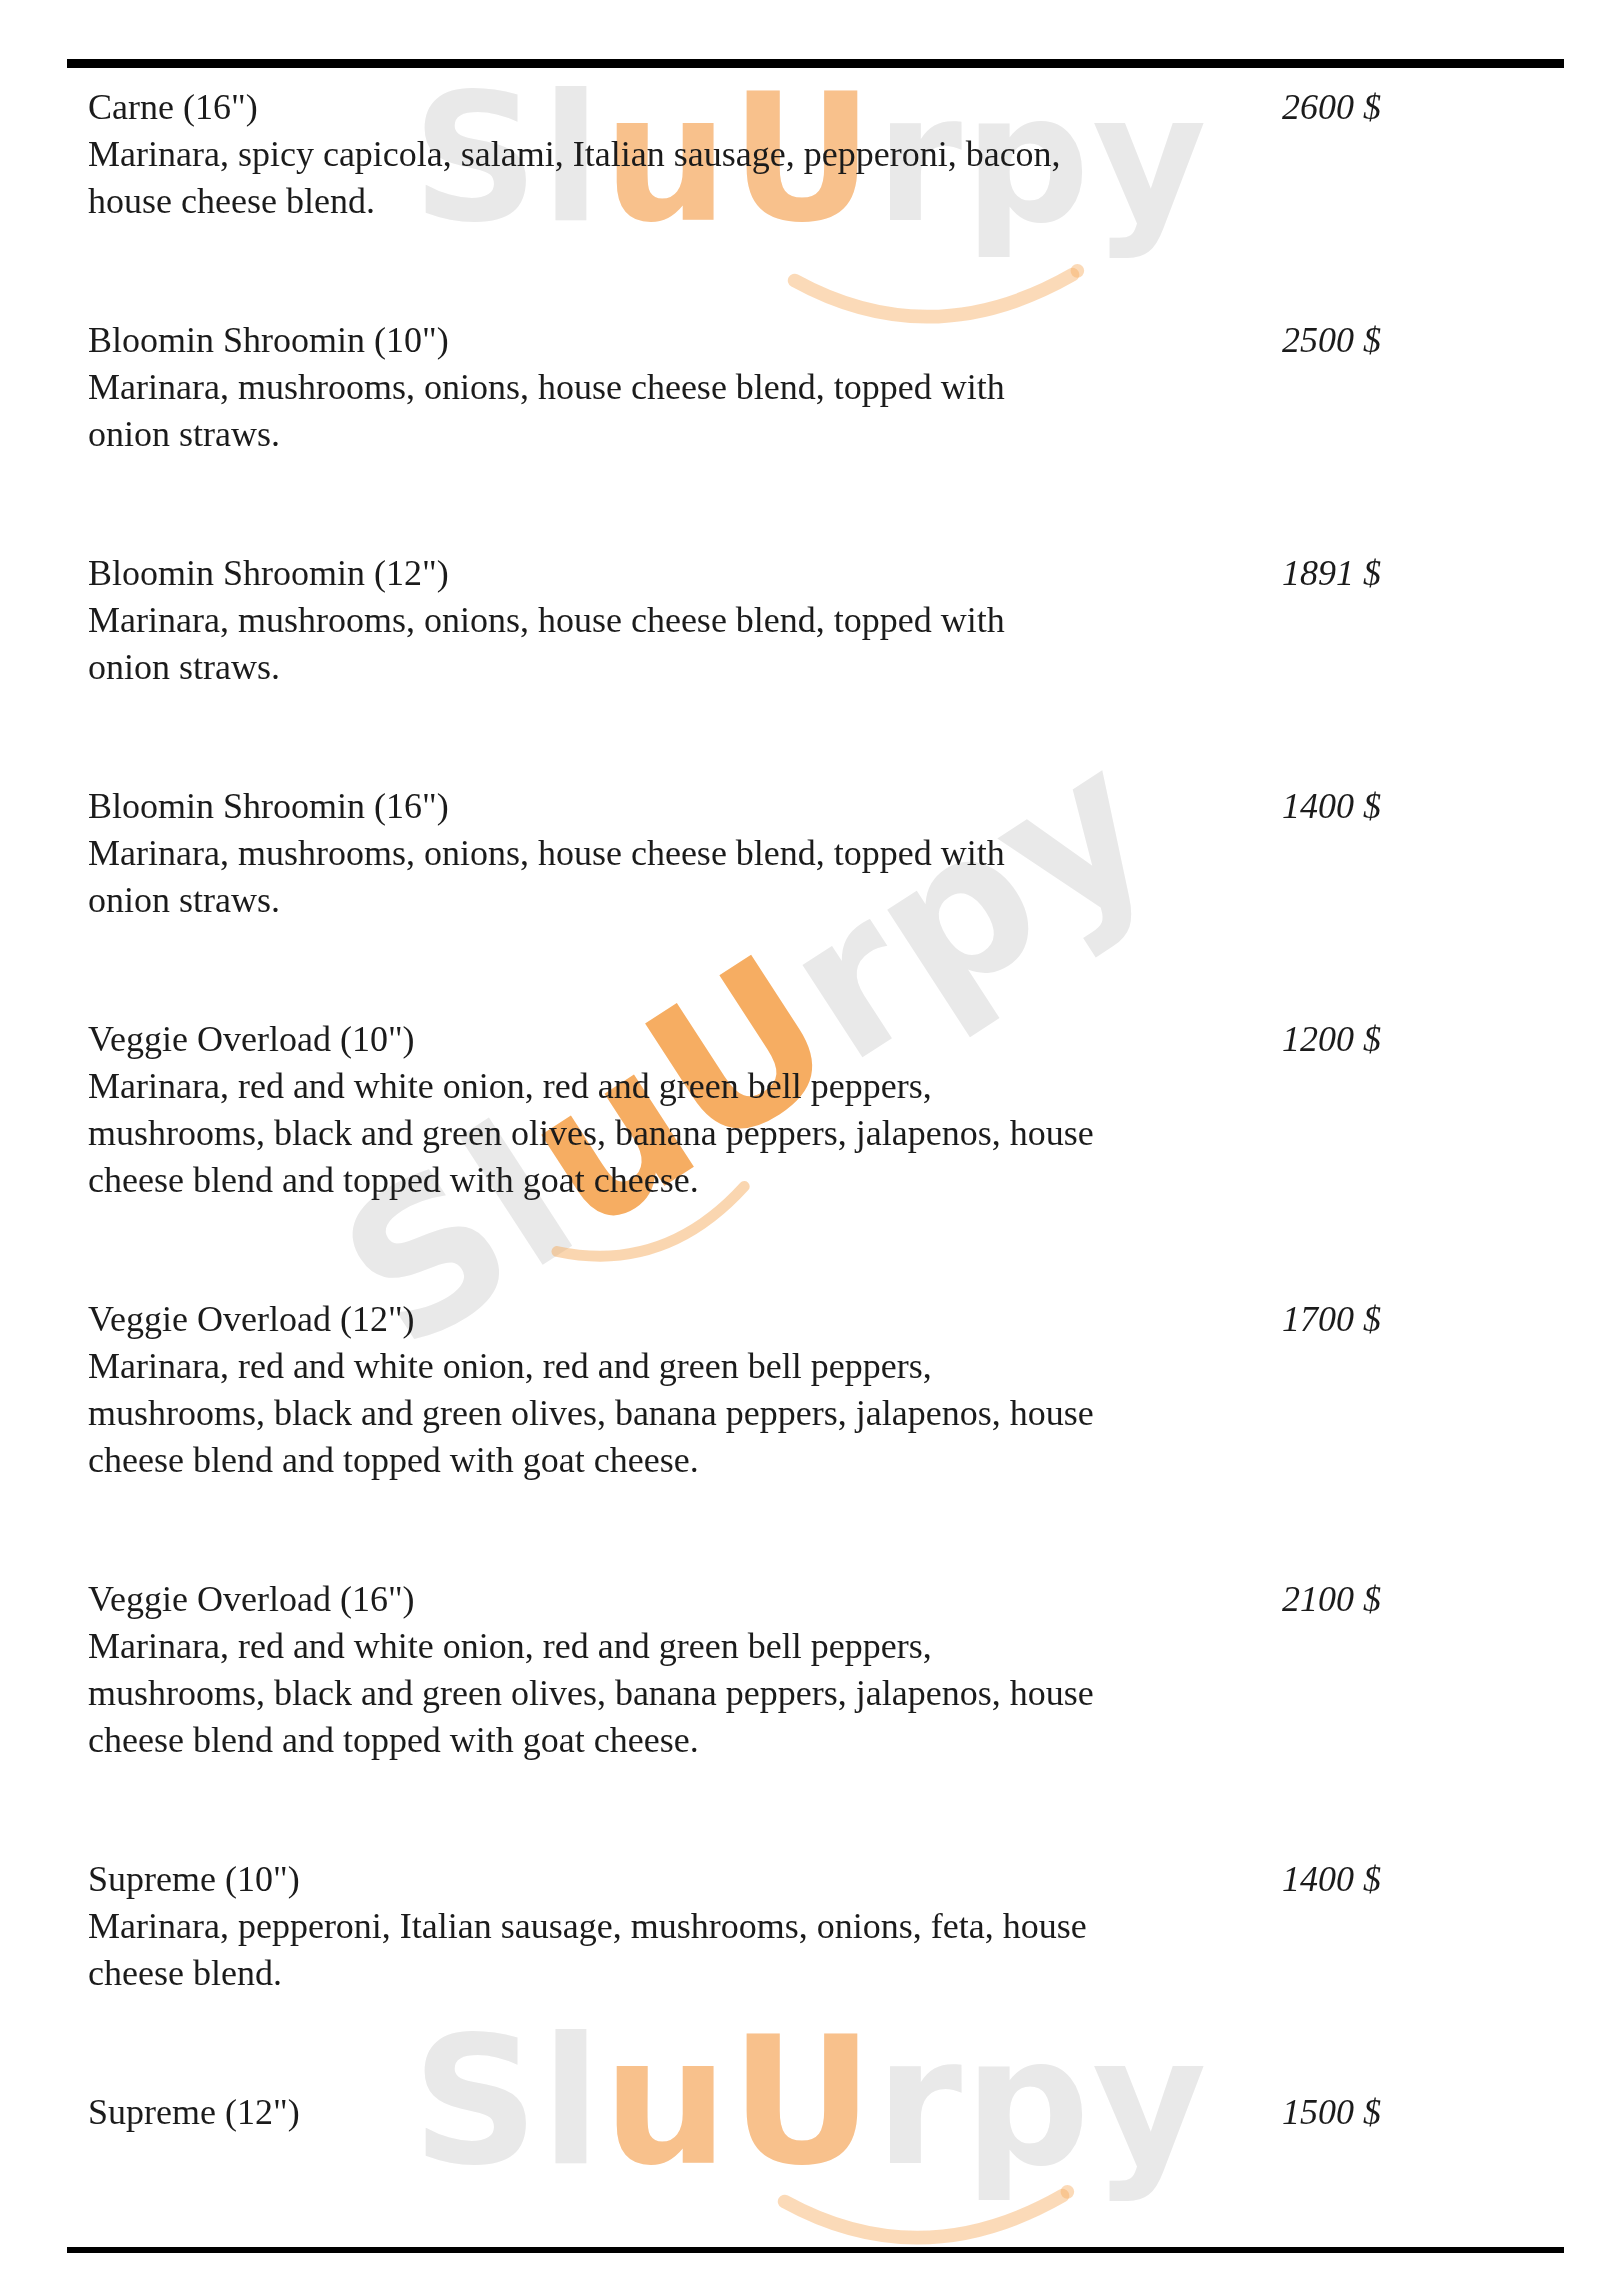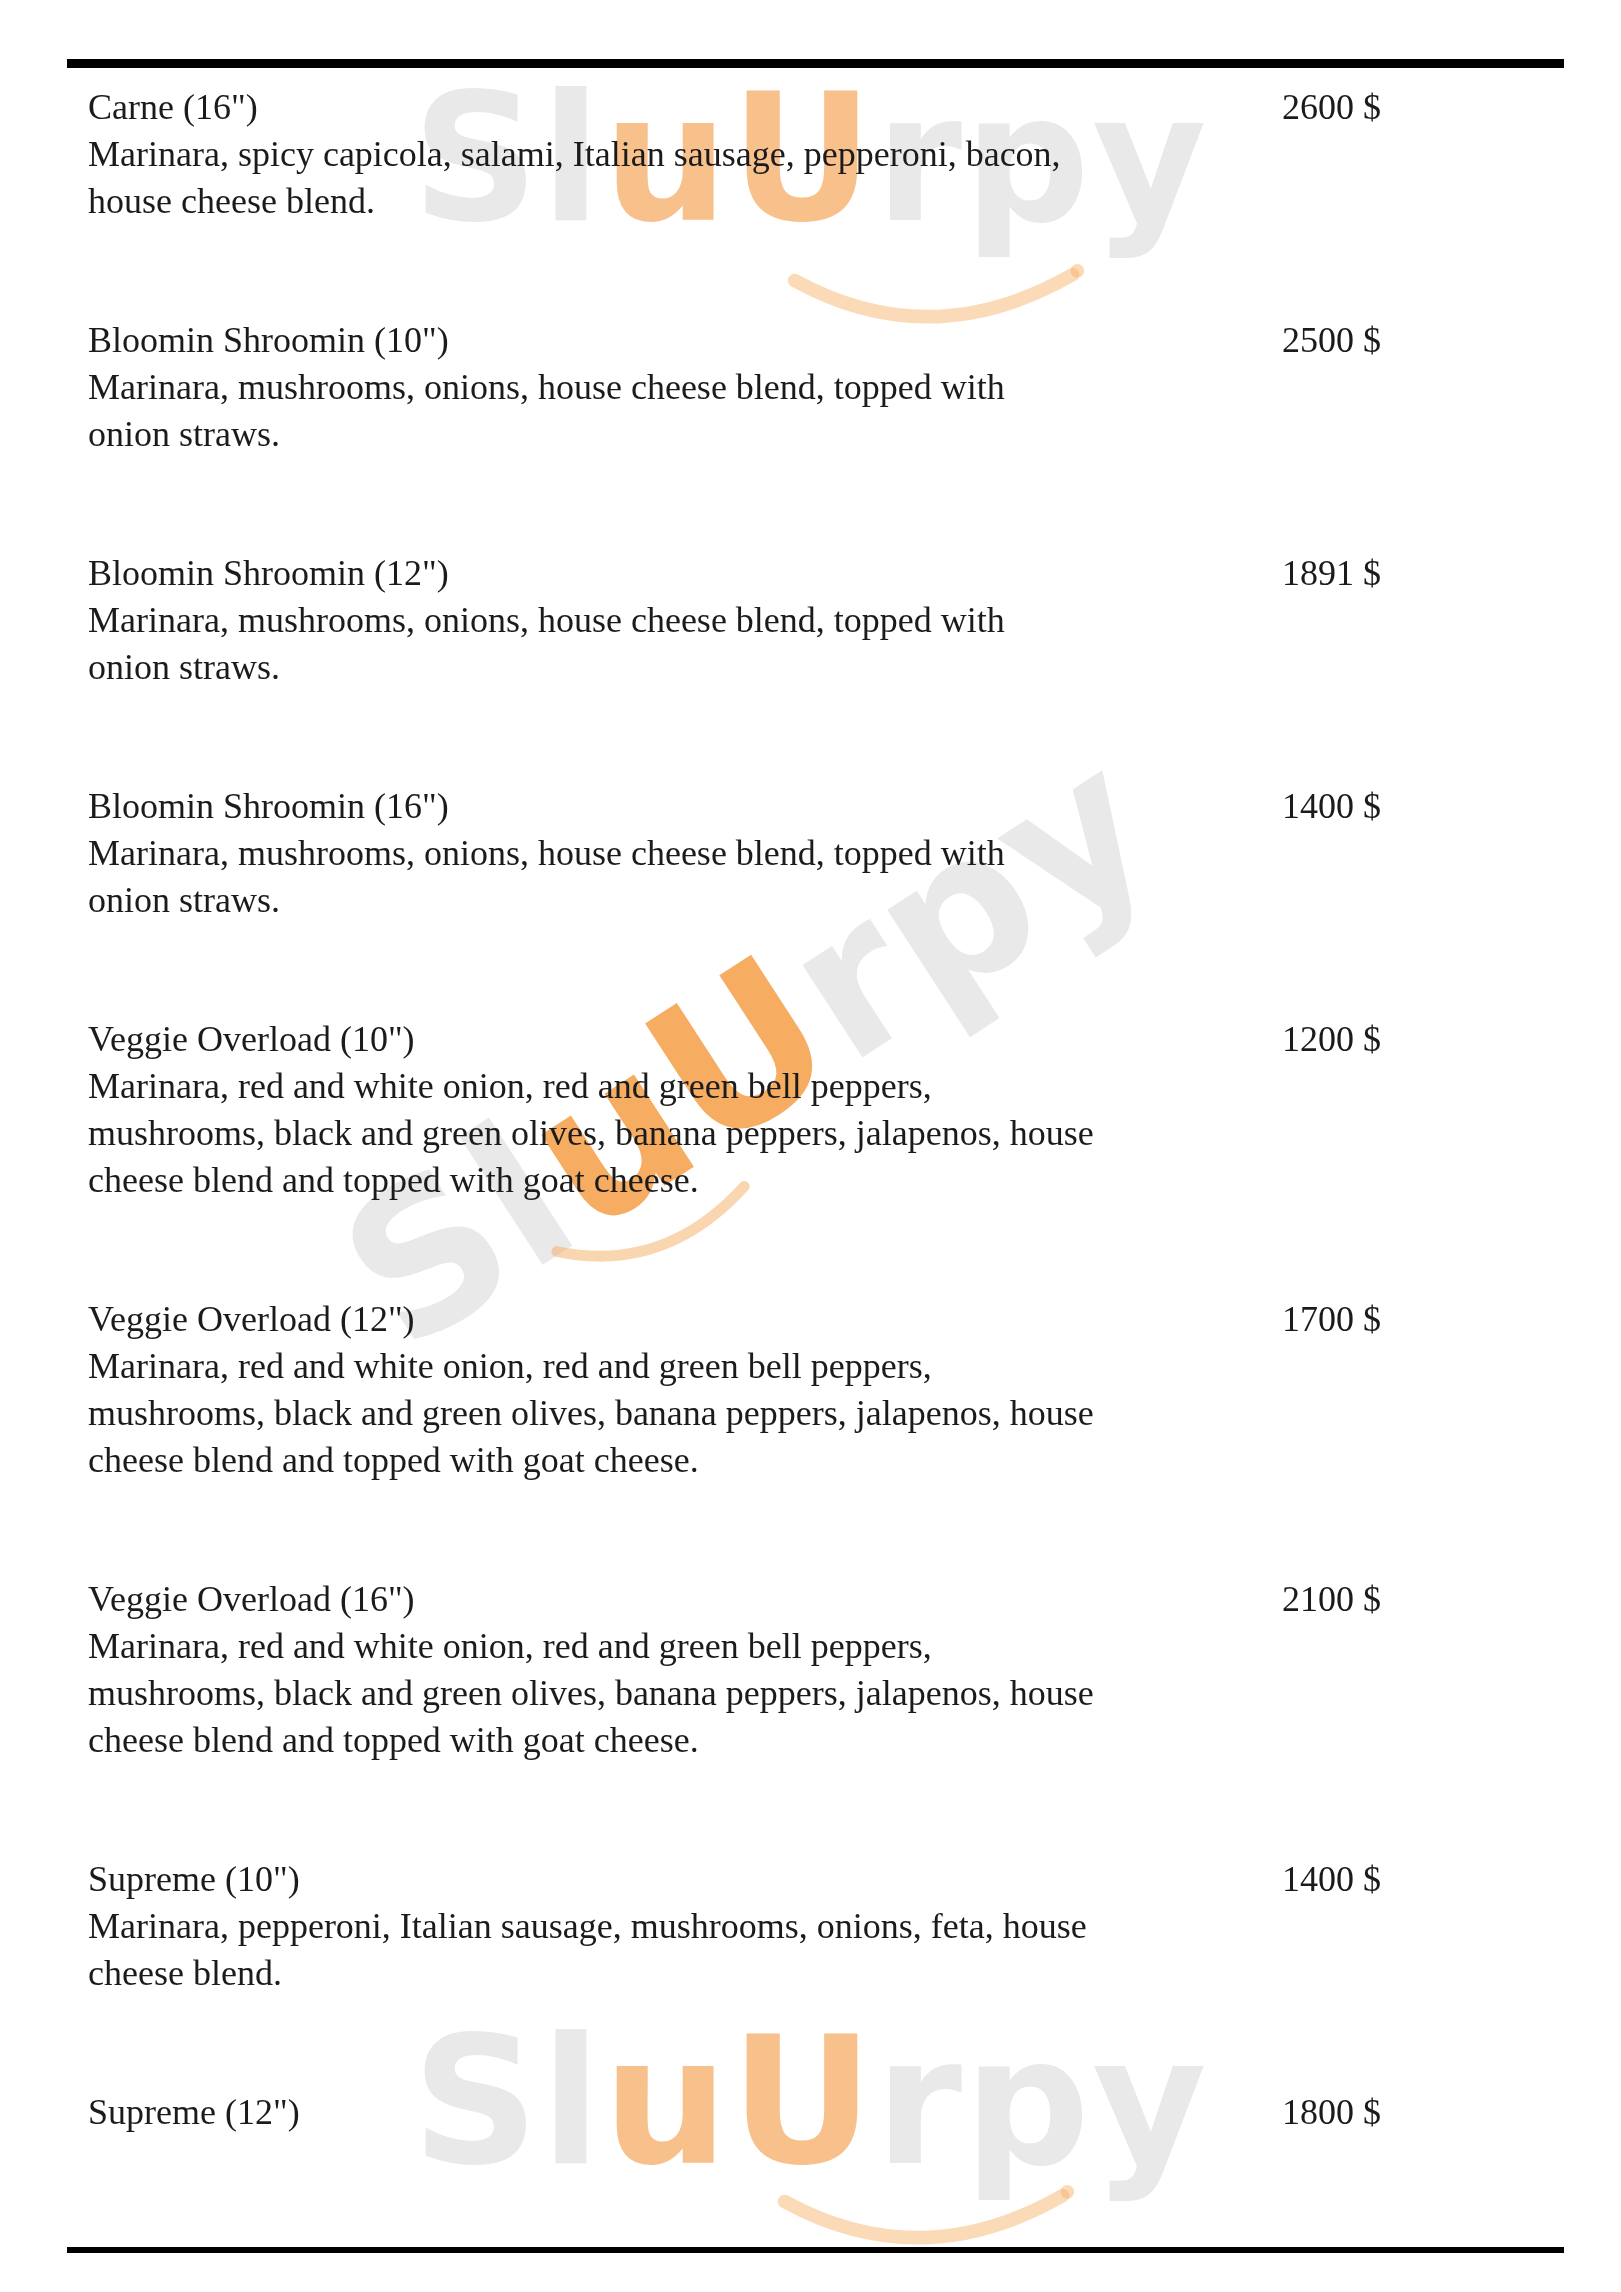--- a/index.html
+++ b/index.html
@@ -23,21 +23,21 @@
   .content {
     position: absolute;
     left: 88px;
     top: 84px;
     width: 1480px;
     z-index: 2;
   }
   .item { margin-bottom: 92px; }
   .row { position: relative; }
   .name, .desc, .price { font-size: 36px; line-height: 47px; }
-  .price { position: absolute; left: 1194px; top: 0; white-space: nowrap; }
+  .price { position: absolute; left: 1194px; top: 0; white-space: nowrap; font-style: italic; }
   .desc { white-space: pre-line; max-width: 1210px; }
 
   
   .watermark {
     position: absolute;
     z-index: 1;
     font-family: "DejaVu Sans", sans-serif;
     font-weight: bold;
     letter-spacing: 2px;
     pointer-events: none;
@@ -157,19 +157,19 @@
       <span class="name">Supreme (10")</span>
       <span class="price">1400 $</span>
     </div>
     <div class="desc">Marinara, pepperoni, Italian sausage, mushrooms, onions, feta, house
 cheese blend.</div>
   </div>
 
   <div class="item">
     <div class="row">
       <span class="name">Supreme (12")</span>
-      <span class="price">1800 $</span>
+      <span class="price">1500 $</span>
     </div>
     <div class="desc"></div>
   </div>
 
 </div>
 
 
 </body></html>

